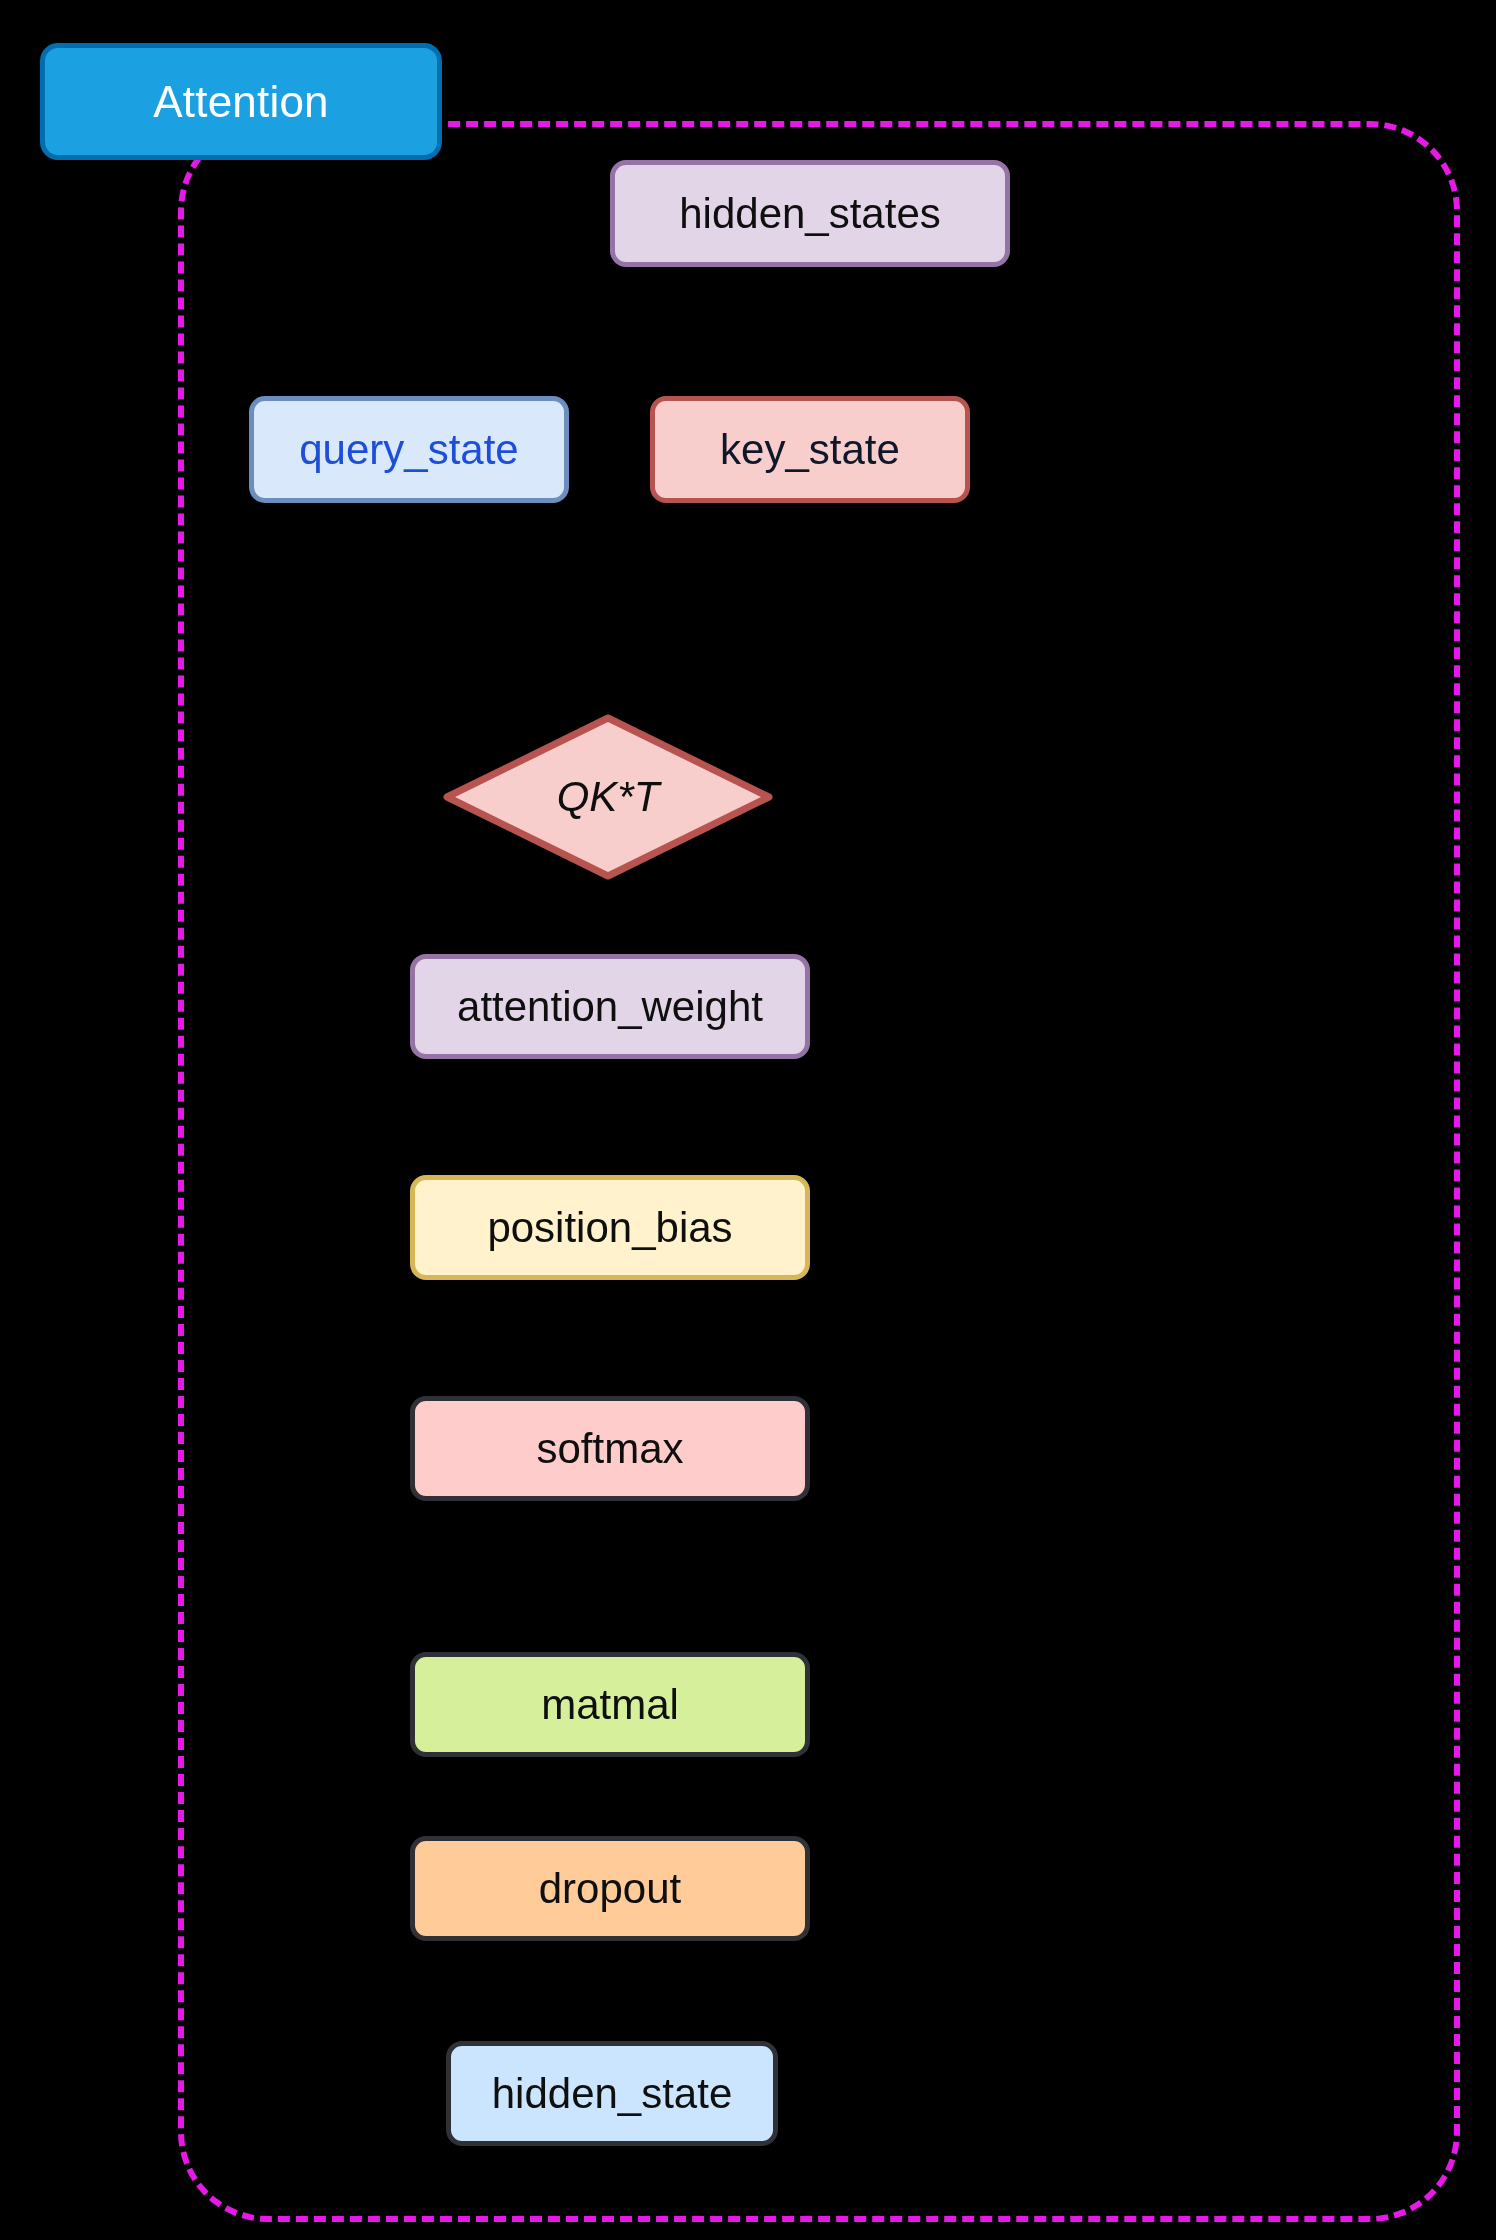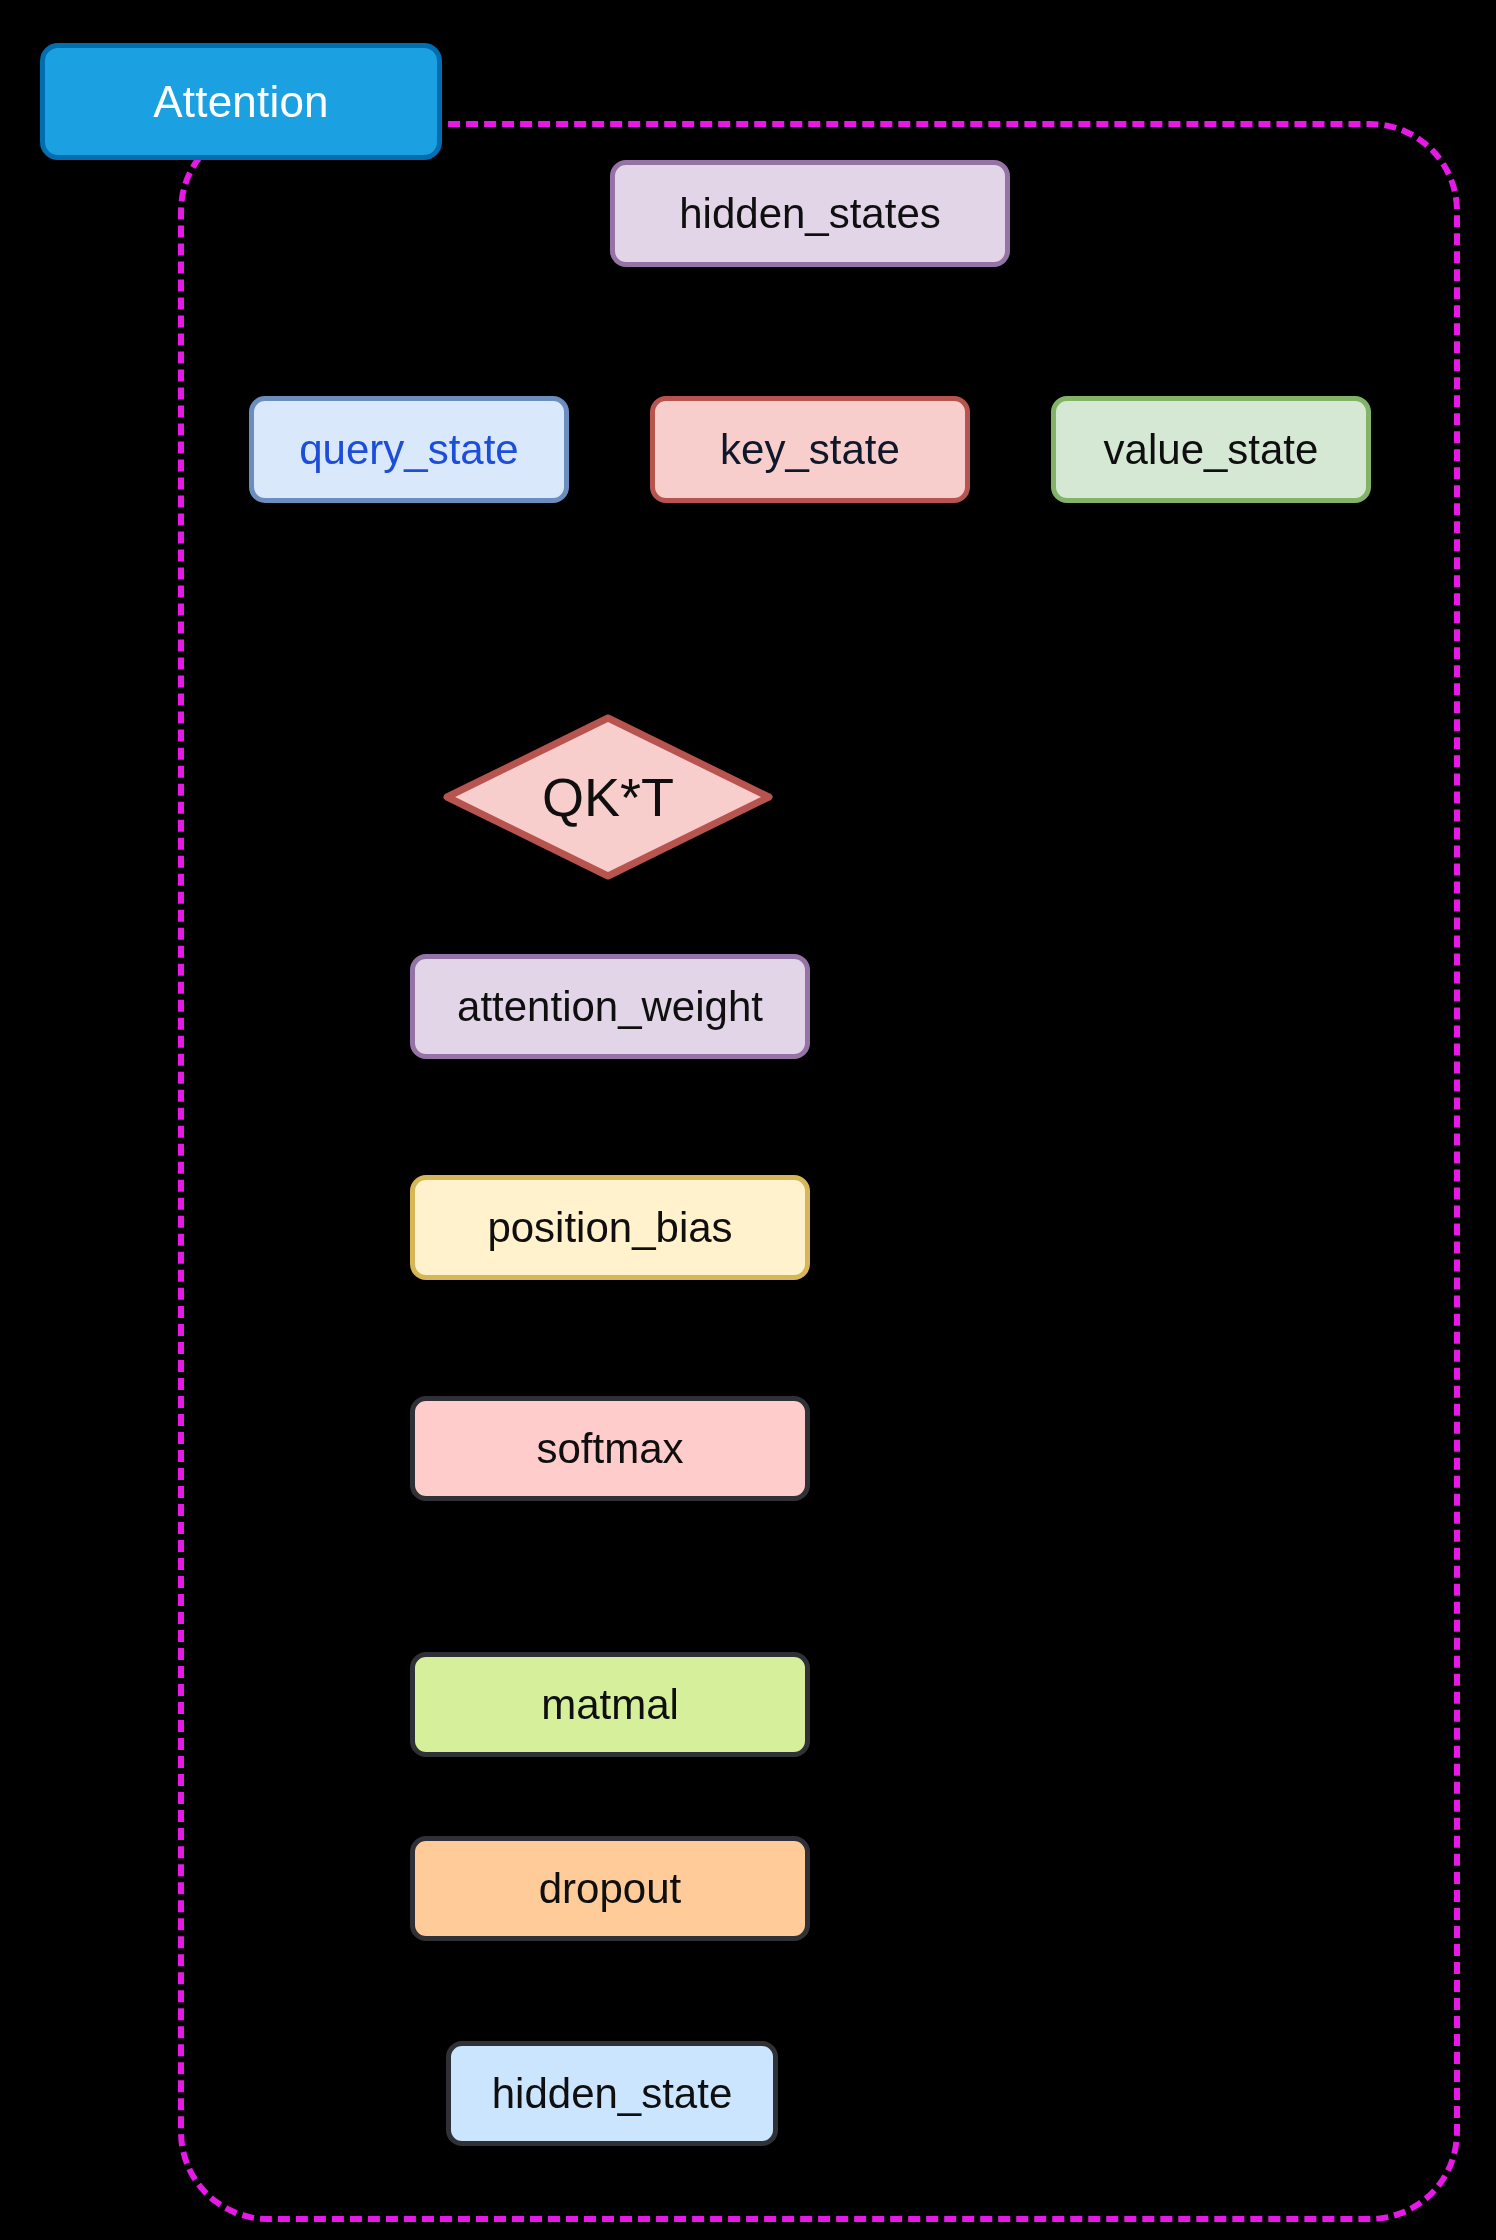--- a/index.html
+++ b/index.html
@@ -81,23 +81,24 @@
   }
   .diamond-label {
     position: absolute;
     left: 0;
     top: 0;
     width: 100%;
     height: 100%;
     display: flex;
     align-items: center;
     justify-content: center;
-    font-size: 54px;
+    font-size: 42px;
     color: #0f0f0f;
     pointer-events: none;
+    font-style: italic;
   }
 </style>
 </head>
 <body>
 
 <div id="canvas" style="background: rgb(0, 0, 0);">
 
   <div class="subgraph-border" style="border-color: rgb(230, 25, 230); border-style: dashed;"></div>
 
   <div class="cluster-title" style="background: rgb(27, 161, 226); border-color: rgb(0, 110, 175); color: rgb(255, 255, 255);">
@@ -109,23 +110,20 @@
   </div>
 
   <div class="node" id="n-query_state" style="left: 249px; top: 396px; width: 320px; height: 107px; background: rgb(218, 232, 252); border: 5px solid rgb(108, 142, 191); color: #1d4ed8;">
     <span>query_state</span>
   </div>
 
   <div class="node" id="n-key_state" style="left: 650px; top: 396px; width: 320px; height: 107px; background: rgb(248, 206, 204); border: 5px solid rgb(184, 84, 80); color: #0f172a;">
     <span>key_state</span>
   </div>
 
-  <div class="node" id="n-value_state" style="left: 1051px; top: 396px; width: 320px; height: 107px; background: rgb(213, 232, 212); border: 5px solid rgb(130, 179, 102); color: rgb(15, 15, 15);">
-    <span>value_state</span>
-  </div>
 
   <div class="diamond-wrap" id="n-qkt" style="left: 443px; top: 714px; width: 330px; height: 166px;">
     <svg id="qkt-svg" width="330" height="166" viewBox="0 0 330 166">
       <polygon id="qkt-poly" points="165,4 326,83 165,162 4,83" fill="#f8cecc" stroke="#b85450" stroke-width="7" stroke-linejoin="round"></polygon>
     </svg>
     <div class="diamond-label" style="color: rgb(15, 15, 15);">QK*T</div>
   </div>
 
   <div class="node" id="n-attention_weight" style="left: 410px; top: 954px; width: 400px; height: 105px; background: rgb(225, 213, 231); border: 5px solid rgb(150, 115, 166); color: rgb(15, 15, 15);">
     <span>attention_weight</span>

